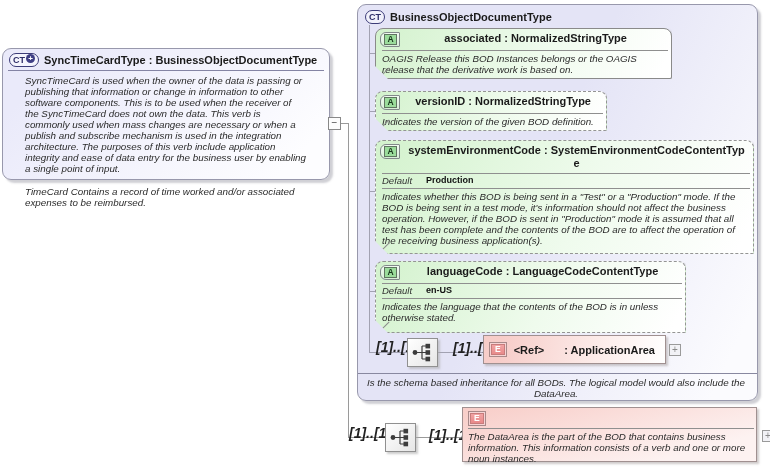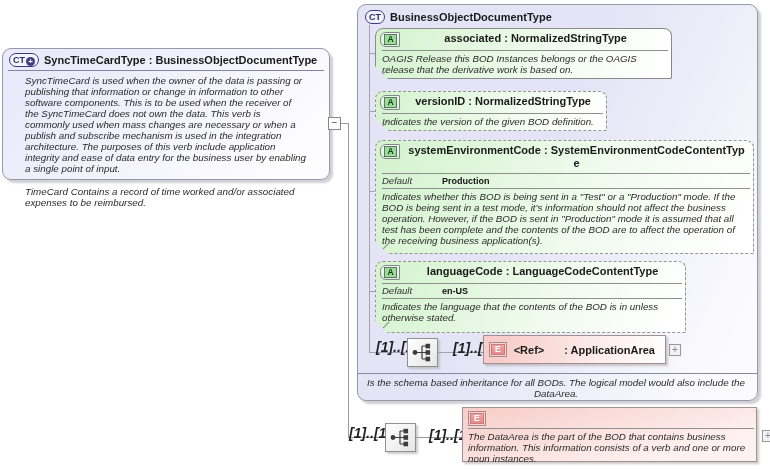--- a/index.html
+++ b/index.html
@@ -11,21 +11,21 @@
   
   .node{position:absolute;box-sizing:border-box;border:1px solid #9898ac;}
   .round{border-radius:9px;box-shadow:3px 3px 2px rgba(150,150,162,0.45);}
   .ct-box{background:linear-gradient(115deg,#e4e4f6 45%,#fbfbfe 92%);}
   .left-box{background:linear-gradient(135deg,#eaeafa 15%,#fdfdff 88%);}
   .head{display:flex;align-items:center;gap:5px;padding:4px 6px 3px 6px;}
   .title{font-weight:bold;font-size:11px;color:#1a1a1a;white-space:nowrap;}
   .sep{border-top:1px solid #8484a4;margin:0 5px;}
   .desc{font-style:italic;font-size:9.8px;line-height:11px;color:#2b2b2b;padding:3px 22px;}
   
-  .ct-badge{display:inline-flex;align-items:flex-end;gap:1px;border:1.4px solid #3c3c78;
+  .ct-badge{display:inline-flex;align-items:flex-start;gap:1px;border:1.4px solid #3c3c78;
     border-radius:7px;padding:0 3px;font-size:9px;font-weight:bold;color:#2e2e68;
     background:rgba(250,250,255,0.6);height:12px;line-height:12px;flex:none;}
   .plus-circle{display:inline-block;width:9px;height:9px;border-radius:50%;
     background:#3f3f85;color:#ffffff;font-size:8px;line-height:9px;text-align:center;font-weight:bold;}
   .a-badge{display:inline-flex;border:1px solid #82888a;border-radius:6px 1px 1px 6px;
     padding:1px 2px 1px 3px;background:linear-gradient(#f2fcf2,#d8f0d8);flex:none;}
   .a-badge .inner{background:#9bdc9b;border:1px solid #5f7560;font-size:8.5px;font-weight:bold;
     color:#16351a;padding:0 2.5px;line-height:9px;}
   .e-badge{display:inline-flex;border:1px solid #a88a8a;padding:1px;
     background:#f6d4d4;flex:none;}
@@ -37,21 +37,21 @@
     background:linear-gradient(115deg,#d3f2cd 0%,#effbed 55%,#ffffff 96%);
     clip-path:polygon(0 0,100% 0,100% 100%,13px 100%,0 calc(100% - 13px));
     filter:drop-shadow(2px 2px 1px rgba(160,160,160,0.55));}
   .attr.opt{border-style:dashed;border-color:#949494;}
   .attr .chamfer{position:absolute;left:-3px;bottom:3px;width:19px;height:1px;
     background:#8a8a8a;transform:rotate(-45deg);}
   .attr-head{display:flex;align-items:flex-start;gap:4px;padding:3px 4px 2px 4px;}
   .attr-title{flex:1;text-align:center;font-weight:bold;font-size:11px;color:#1a1a1a;line-height:13px;}
   .wraphard{word-break:break-all;max-width:342px;margin:0 auto;}
   .attr-sep{border-top:1px solid #8f8f8f;margin:1px 3px 0 6px;}
-  .default-row{display:flex;align-items:center;padding:1px 6px;gap:30px;}
+  .default-row{display:flex;align-items:flex-start;padding:1px 6px;gap:14px;}
   .default-label{font-style:italic;font-size:9.5px;color:#333333;}
   .default-value{font-weight:bold;font-size:9px;color:#111111;}
   
   .elem{position:absolute;box-sizing:border-box;border:1px solid #a09090;
     box-shadow:2px 2px 2px rgba(160,150,150,0.5);}
   .app-area{background:linear-gradient(100deg,#f7cdc9 10%,#fdf0ee 70%,#ffffff);}
   .data-area{background:linear-gradient(165deg,#f8cfca 5%,#fdf2f1 80%);}
   
   .hline,.vline{position:absolute;background:#9a9a9a;}
   .hline{height:1px;} .vline{width:1px;}

